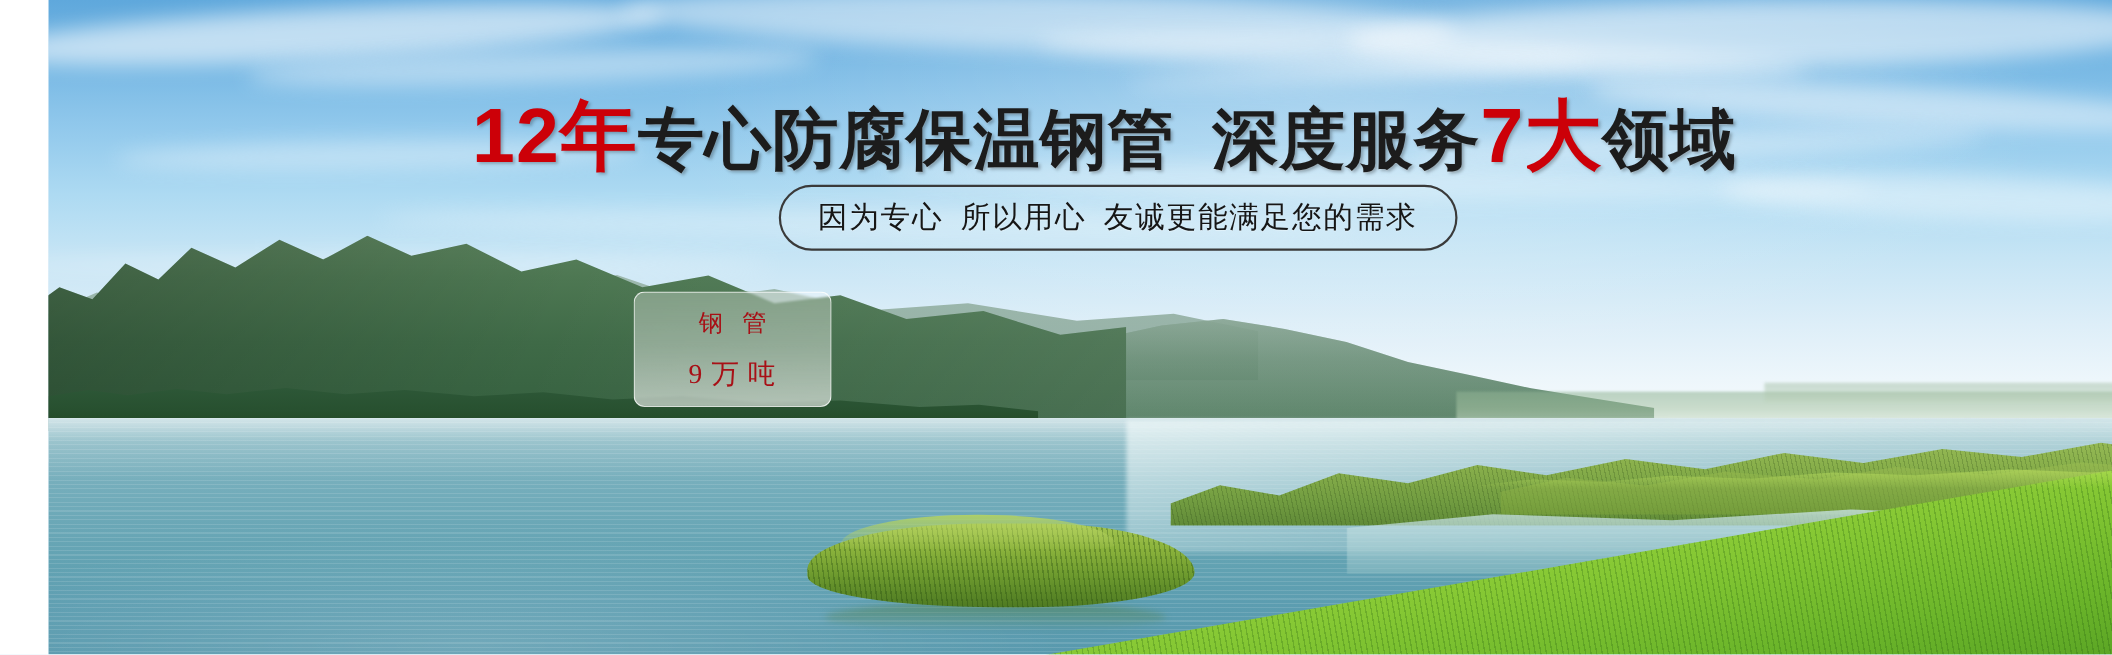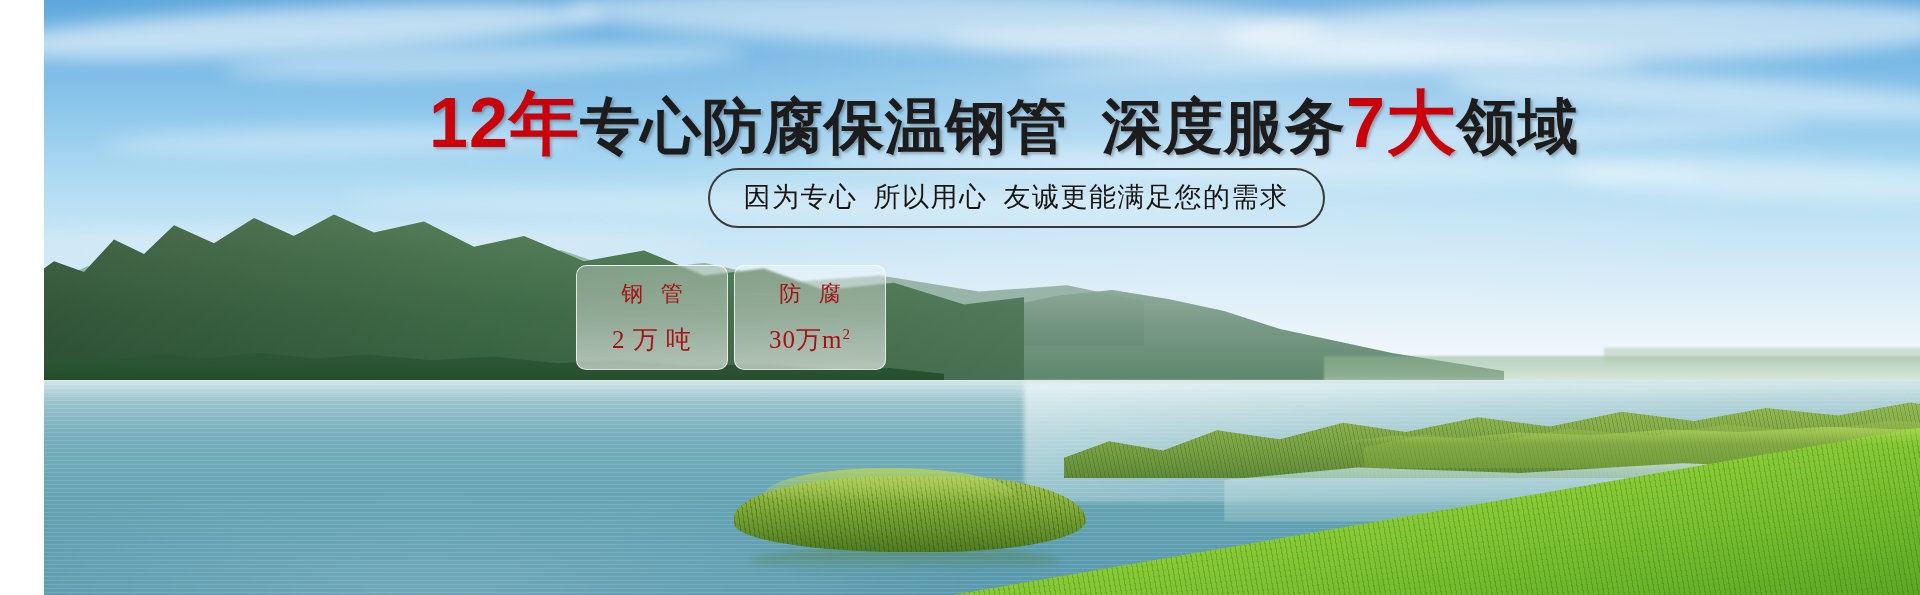--- a/index.html
+++ b/index.html
@@ -294,21 +294,21 @@
   }
   .subtitle .sp { display:inline-block; width:16px; }
 
   
   .cards {
     position:absolute; left:532px; top:265px;
     display:flex;
     gap:6px;
   }
   .card {
-    width:152px;
+    width:180px;
     height:105px;
     border-radius:10px;
     border:1px solid rgba(255,255,255,0.75);
     background: linear-gradient(to bottom, rgba(255,255,255,0.30) 0%, rgba(255,255,255,0.42) 48%, rgba(255,255,255,0.60) 100%);
     backdrop-filter: blur(1px);
     display:flex;
     flex-direction:column;
     align-items:center;
     justify-content:center;
     gap:14px;
@@ -390,24 +390,20 @@
   <div class="subtitle-wrap">
     <div class="subtitle">
       <span>因为专心</span><span class="sp"></span><span>所以用心</span><span class="sp"></span><span>友诚更能满足您的需求</span>
     </div>
   </div>
 
   <div class="cards">
 
     <div class="card">
       <div class="card-label">钢 管</div>
-      <div class="card-value"><span>2 万 吨</span><sup></sup></div>
+      <div class="card-value"><span>9 万 吨</span><sup></sup></div>
     </div>
 
-    <div class="card">
-      <div class="card-label">防 腐</div>
-      <div class="card-value"><span>30万m</span><sup>2</sup></div>
-    </div>
 
 
   </div>
 
 </div>
 
 </body></html>

